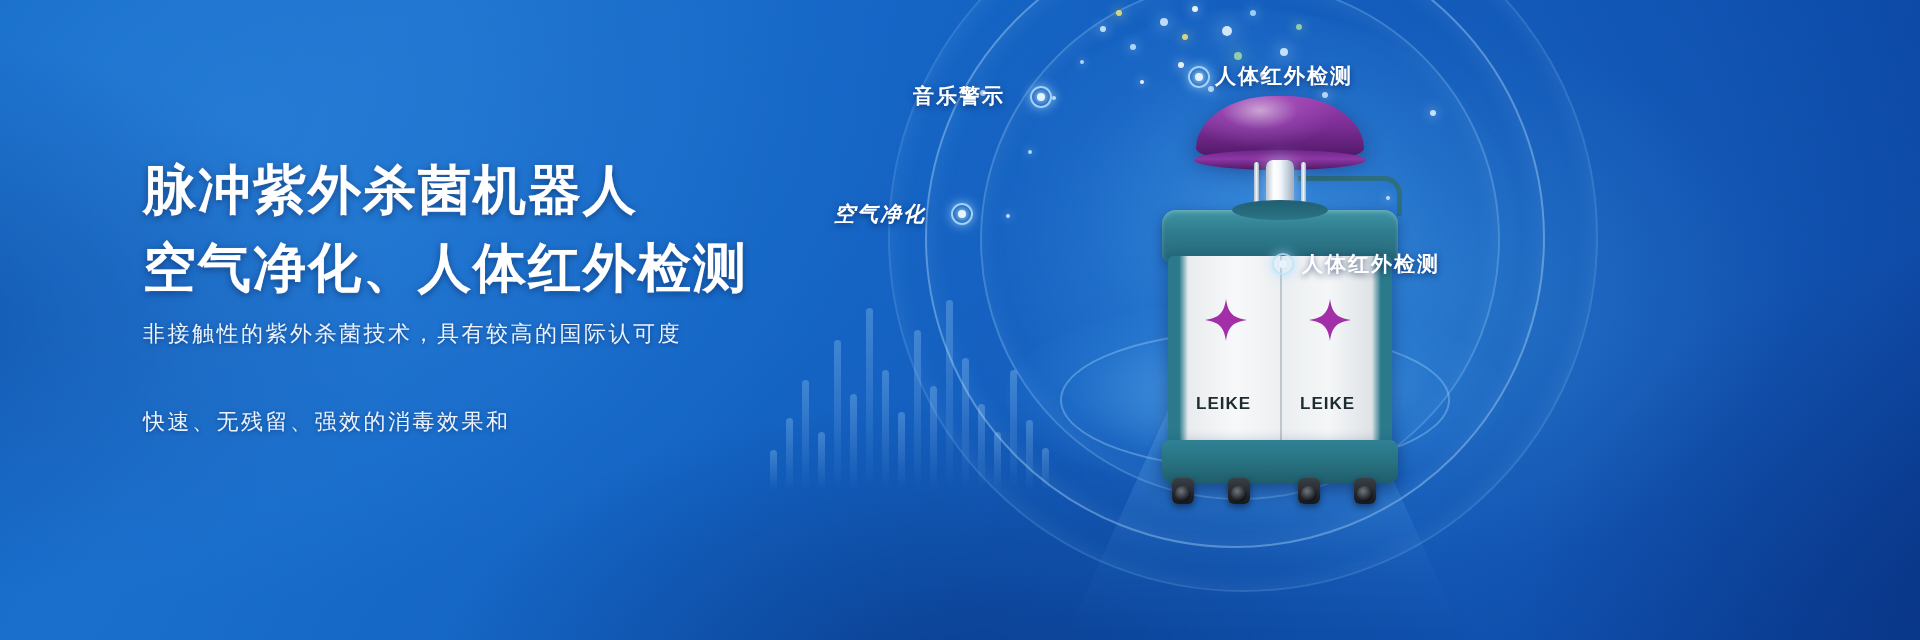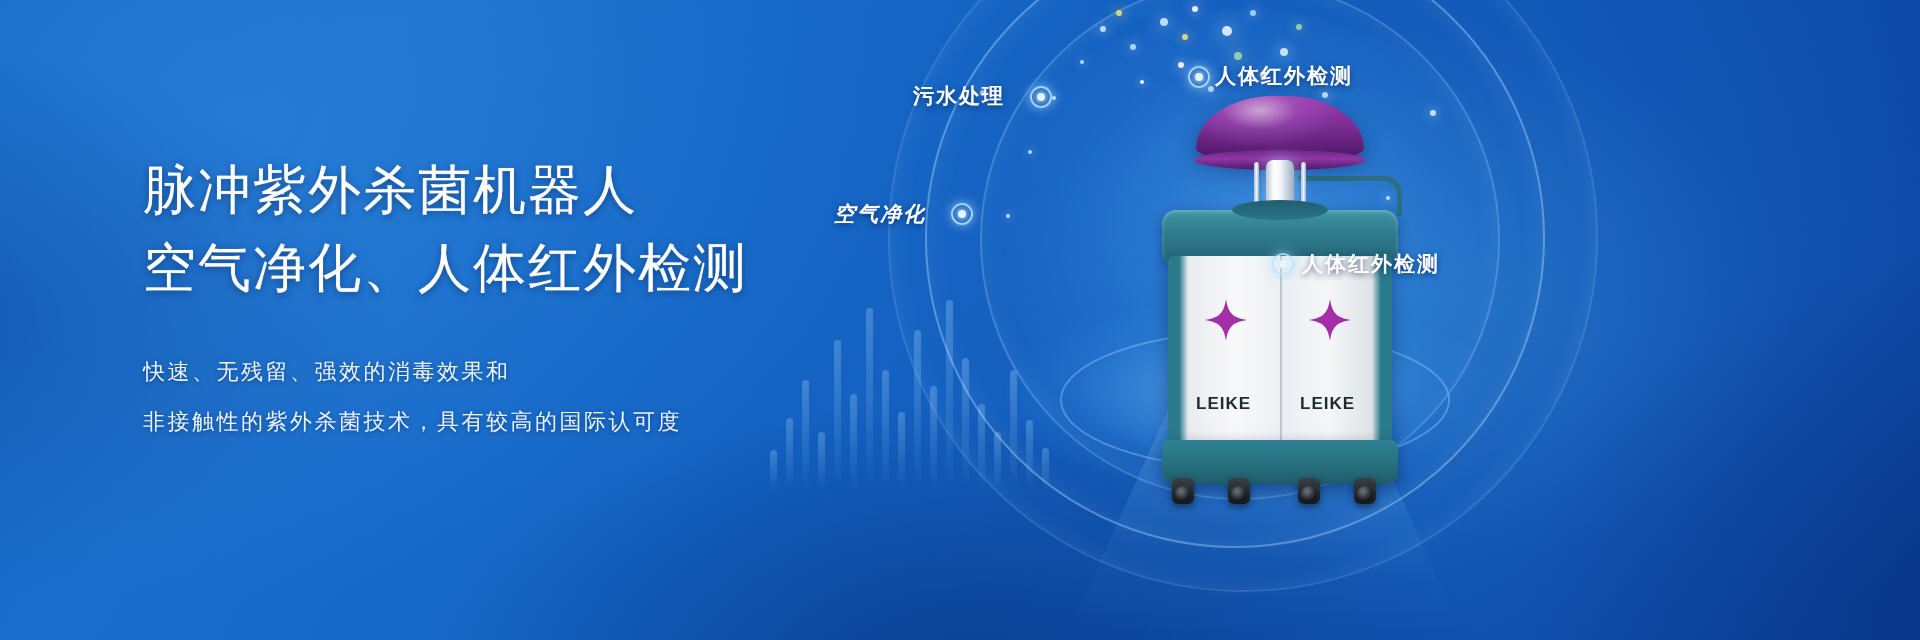--- a/index.html
+++ b/index.html
@@ -27,21 +27,21 @@
       radial-gradient(ellipse 760px 420px at 50% 108%, rgba(5,40,110,.55), rgba(0,0,0,0) 70%),
       radial-gradient(ellipse 700px 400px at -5% 50%, rgba(10,55,140,.40), rgba(0,0,0,0) 70%),
       radial-gradient(ellipse 700px 520px at 105% 95%, rgba(6,38,105,.45), rgba(0,0,0,0) 70%);
     pointer-events:none;
   }
 
   
   .copy { position:absolute; left:143px; top:152px; width:760px; }
   .headline {
     font-family:"Liberation Serif","DejaVu Serif",serif;
-    font-weight:400;
+    font-weight:700;
     font-size:53px;
     line-height:76px;
     letter-spacing:2px;
     color:#ffffff;
     text-shadow:0 2px 7px rgba(2,30,80,.55), 0 0 1px rgba(255,255,255,.6);
     white-space:nowrap;
   }
   .headline.l2 { margin-top:2px; }
   .sub {
     margin-top:44px;
@@ -236,22 +236,22 @@
       <i style="height: 86px;"></i>
       <i style="height: 58px;"></i>
       <i style="height: 120px;"></i>
       <i style="height: 70px;"></i>
       <i style="height: 42px;"></i>
     </div>
 
   <div class="copy">
     <div class="headline l1">脉冲紫外杀菌机器人</div>
     <div class="headline l2">空气净化、人体红外检测</div>
+    <div class="sub" style="margin-top:6px">非接触性的紫外杀菌技术，具有较高的国际认可度</div>
     <div class="sub">快速、无残留、强效的消毒效果和</div>
-    <div class="sub" style="margin-top:6px">非接触性的紫外杀菌技术，具有较高的国际认可度</div>
   </div>
 
   <div class="scene">
     <div class="glowdisc"></div>
     <div class="ring r3"></div>
     <div class="ring r1"></div>
     <div class="ring r2"></div>
 
     <div class="platform"></div>
     <div class="platform2"></div>
@@ -324,18 +324,18 @@
       <div class="wheel w3"></div>
       <div class="wheel w4"></div>
     </div>
   </div>
 
   <div class="dot dot-waste"></div>
   <div class="dot dot-food"></div>
   <div class="dot dot-air"></div>
   <div class="dot dot-med"></div>
 
-  <div class="label lab-waste">污水处理</div>
+  <div class="label lab-waste">音乐警示</div>
   <div class="label lab-food">人体红外检测</div>
   <div class="label lab-air">空气净化</div>
   <div class="label lab-med">人体红外检测</div>
 
 </div>
 
 </body></html>

